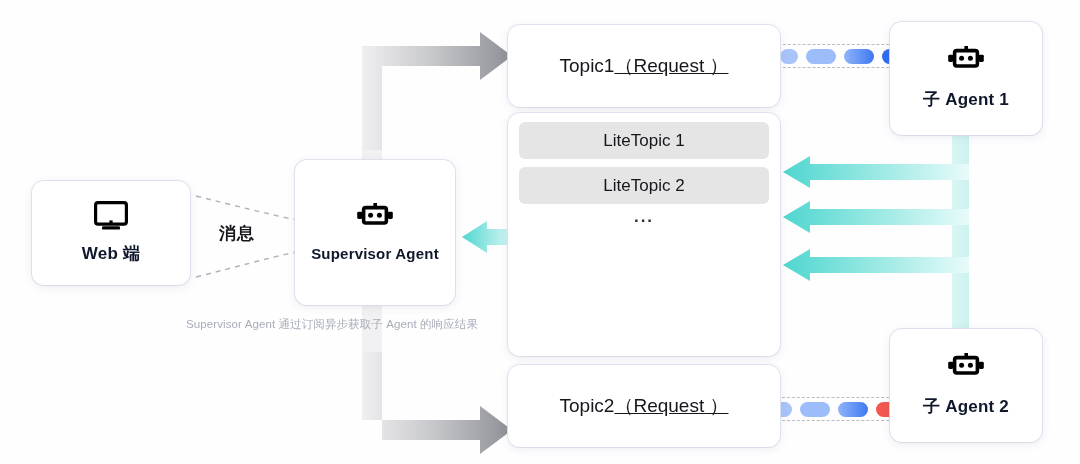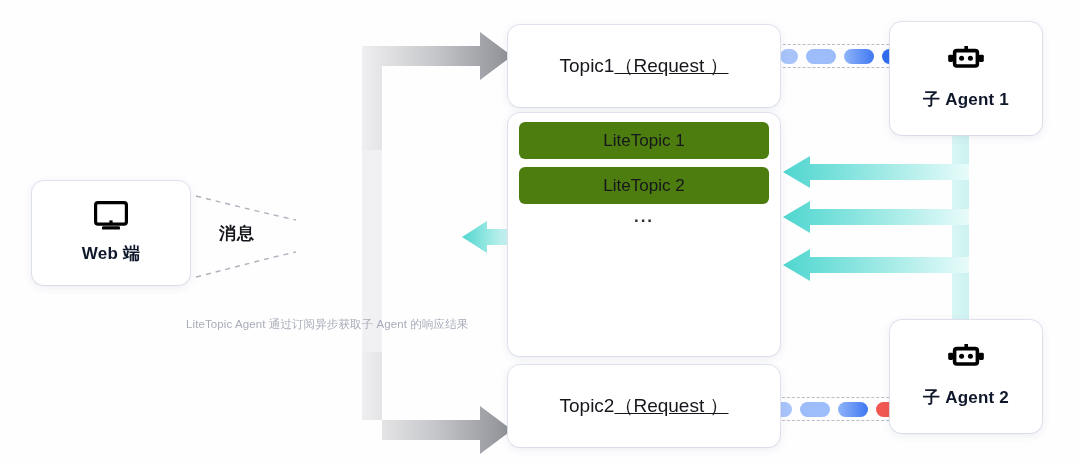--- a/index.html
+++ b/index.html
@@ -63,21 +63,21 @@
   #node-supervisor {
     left: 295px; top: 160px;
     width: 160px; height: 145px;
   }
   
   #node-agent1 {
     left: 890px; top: 22px;
     width: 152px; height: 113px;
   }
   #node-agent2 {
-    left: 890px; top: 320px;
+    left: 890px; top: 329px;
     width: 152px; height: 113px;
   }
 
   
   .topic-box {
     position: absolute;
     background: #ffffff;
     border-radius: 12px;
     box-shadow: 0 2px 10px rgba(60,70,110,0.10), 0 0 0 1px rgba(228,231,242,0.95);
     display: flex;
@@ -118,21 +118,21 @@
   }
   #response-title {
     text-align: center;
     font-size: 17px;
     color: #15171c;
     font-weight: 500;
     margin: 2px 0 8px 0;
     line-height: 1.1;
   }
   .lite-topic {
-    background: #4d7c0f;
+    background: #e5e5e5;
     border-radius: 6px;
     height: 37px;
     display: flex;
     align-items: center;
     justify-content: center;
     font-size: 17px;
     color: #15171c;
     font-weight: 500;
     margin-bottom: 8px;
   }
@@ -282,20 +282,33 @@
       <span class="icon-wrap">
         <svg width="34" height="30" viewBox="0 0 34 30" aria-hidden="true">
           <rect x="1.6" y="1.6" width="30.8" height="21.5" rx="2.4" fill="none" stroke="#000" stroke-width="3.2"></rect>
           <rect x="8" y="25.2" width="18" height="3.4" rx="1.2" fill="#000"></rect>
           <rect x="15.4" y="19.4" width="3.2" height="2.6" fill="#000"></rect>
         </svg>
       </span>
       <span class="card-label">Web 端</span>
     </div>
 
+    <div class="card" id="node-supervisor" style="pointer-events:auto">
+      <span class="icon-wrap">
+        <svg width="40" height="31" viewBox="0 0 40 31" aria-hidden="true">
+          <rect x="18.4" y="0" width="3.6" height="4.2" fill="#000"></rect>
+          <rect x="8.6" y="4.6" width="22.8" height="15.4" rx="2.2" fill="none" stroke="#000" stroke-width="3.6"></rect>
+          <rect x="2.2" y="8.8" width="5" height="7.2" rx="1.4" fill="#000"></rect>
+          <rect x="32.8" y="8.8" width="5" height="7.2" rx="1.4" fill="#000"></rect>
+          <circle cx="15.6" cy="12.3" r="2.5" fill="#000"></circle>
+          <circle cx="24.4" cy="12.3" r="2.5" fill="#000"></circle>
+        </svg>
+      </span>
+      <span class="card-label small">Supervisor Agent</span>
+    </div>
 
     <div class="card" id="node-agent1" style="pointer-events:auto">
       <span class="icon-wrap">
         <svg width="40" height="31" viewBox="0 0 40 31" aria-hidden="true">
           <rect x="18.4" y="0" width="3.6" height="4.2" fill="#000"></rect>
           <rect x="8.6" y="4.6" width="22.8" height="15.4" rx="2.2" fill="none" stroke="#000" stroke-width="3.6"></rect>
           <rect x="2.2" y="8.8" width="5" height="7.2" rx="1.4" fill="#000"></rect>
           <rect x="32.8" y="8.8" width="5" height="7.2" rx="1.4" fill="#000"></rect>
           <circle cx="15.6" cy="12.3" r="2.5" fill="#000"></circle>
           <circle cx="24.4" cy="12.3" r="2.5" fill="#000"></circle>
@@ -329,16 +342,16 @@
       <div class="ellipsis-row">...</div>
     </div>
 
     <div class="topic-box" id="topic2" style="pointer-events:auto">
       <span class="topic-line1">Topic2</span>
       <span class="topic-line2">（Request ）</span>
     </div>
 
     <div id="msg-label">消息</div>
 
-    <div id="caption">LiteTopic Agent 通过订阅异步获取子 Agent 的响应结果</div>
+    <div id="caption">Supervisor Agent 通过订阅异步获取子 Agent 的响应结果</div>
 
   </div>
 </div>
 
 </body></html>

